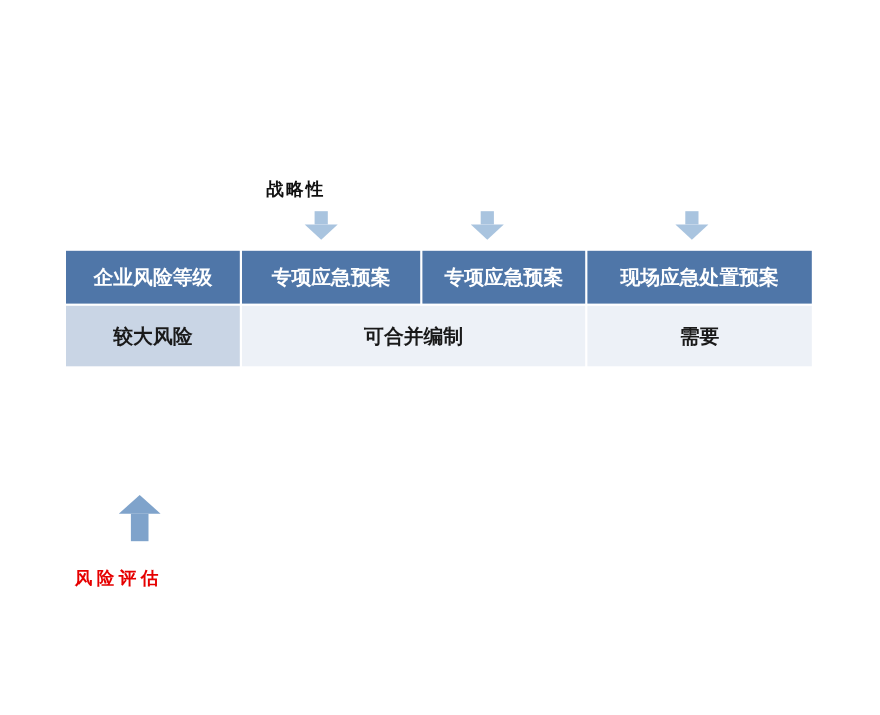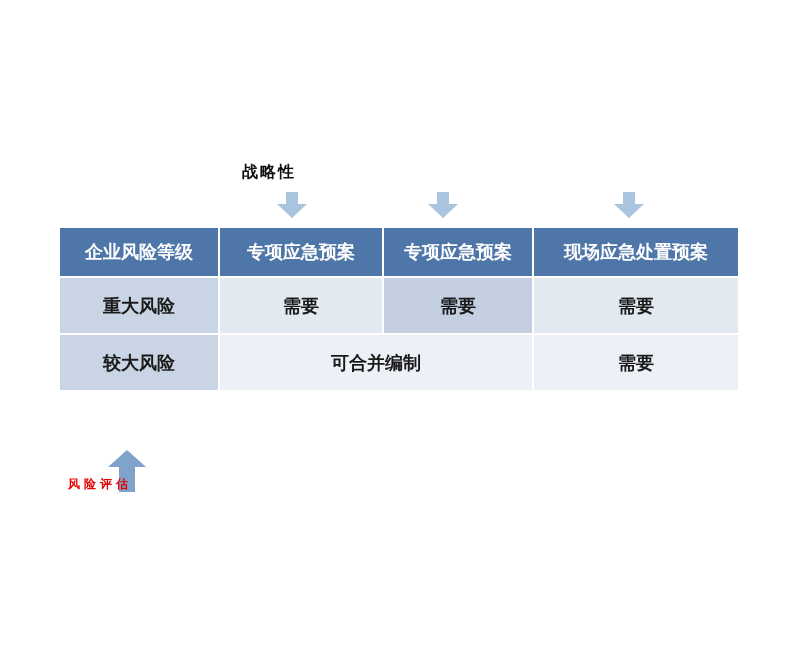--- a/index.html
+++ b/index.html
@@ -104,22 +104,22 @@
     width: 16px;
     height: 25px;
     margin: 0 auto;
     background: var(--arrow-dark, #7fa3cb);
   }
 
   
   .assess-label {
     position: absolute;
     left: 68px;
-    top: 476px;
-    font-size: 12px;
+    top: 516px;
+    font-size: 16px;
     font-weight: bold;
     letter-spacing: 4px;
     color: var(--assess-text, #e60000);
   }
 </style>
 </head>
 <body>
 
 <div class="canvas">
 
@@ -146,26 +146,20 @@
         <col class="c4">
     </colgroup>
     <tbody>
         <tr class="hdr-row">
       <th class="hdr">企业风险等级</th>
       <th class="hdr">专项应急预案</th>
       <th class="hdr">专项应急预案</th>
       <th class="hdr">现场应急处置预案</th>
     </tr>
     <tr class="data-row">
-      <td class="level">重大风险</td>
-      <td class="cell r1">需要</td>
-      <td class="cell r1 highlight">需要</td>
-      <td class="cell r1">需要</td>
-    </tr>
-    <tr class="data-row">
       <td class="level">较大风险</td>
       <td class="cell r23" colspan="2">可合并编制</td>
       <td class="cell r23">需要</td>
     </tr>
   </tbody>
     </table>
 
   <div class="arrow-up">
     <div class="head"></div>
     <div class="stem"></div>

